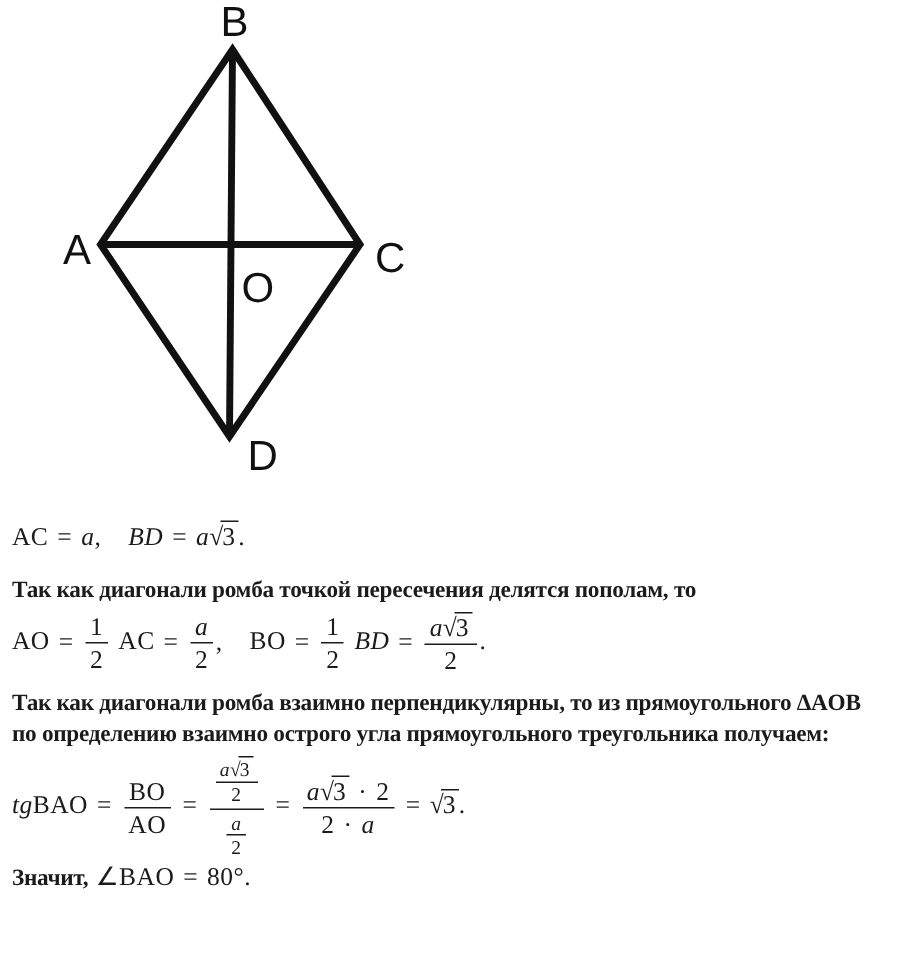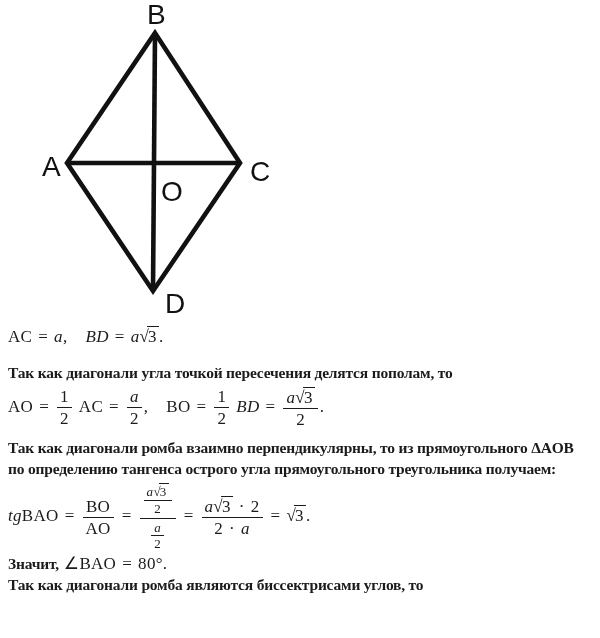--- a/index.html
+++ b/index.html
@@ -4,21 +4,21 @@
 <style>
   html, body { margin:0; padding:0; }
   body {
     width:600px; height:638px; background:#ffffff; position:relative;
     font-family:"Liberation Serif", serif; color:#1b1b1b; overflow:hidden;
   }
   .diagram { position:absolute; left:0; top:0; }
   .diagram text {
     font-family:"Liberation Sans", sans-serif; font-size:28px; fill:#111111;
   }
-  .solution { position:absolute; left:8px; top:322px; width:588px; }
+  .solution { position:absolute; left:8px; top:343px; width:588px; }
 
   .mline {
     font-size:17px; line-height:1.3; white-space:nowrap; letter-spacing:0.3px;
   }
   .rus {
     font-family:"Liberation Serif", serif; font-weight:700; font-size:15.5px;
     line-height:1.34; white-space:nowrap; letter-spacing:-0.2px;
   }
   .it { font-style:italic; }
   .eq { padding:0 6px; }
@@ -55,33 +55,32 @@
   <text x="161" y="201">O</text>
   <text x="165" y="313">D</text>
 </svg>
 
 <div class="solution">
 
   <div class="mline" id="f1">
     <span>AC</span><span class="eq">=</span><span class="it">a</span><span class="cm">,</span><span class="gap"></span><span class="it">BD</span><span class="eq">=</span><span class="it">a</span><span class="sqrt"><span class="sym">√</span><span class="rad">3</span></span><span>.</span>
   </div>
 
-  <div class="rus" id="p1">Так как диагонали угла точкой пересечения делятся пополам, то</div>
+  <div class="rus" id="p1">Так как диагонали ромба точкой пересечения делятся пополам, то</div>
 
   <div class="mline" id="f2">
     <span>AO</span><span class="eq">=</span><span class="frac"><span class="nm">1</span><span class="dn">2</span></span><span class="sp"></span><span>AC</span><span class="eq">=</span><span class="frac"><span class="nm it">a</span><span class="dn">2</span></span><span class="cm">,</span><span class="gap"></span><span>BO</span><span class="eq">=</span><span class="frac"><span class="nm">1</span><span class="dn">2</span></span><span class="sp"></span><span class="it">BD</span><span class="eq">=</span><span class="frac"><span class="nm"><span class="it">a</span><span class="sqrt"><span class="sym">√</span><span class="rad">3</span></span></span><span class="dn">2</span></span><span>.</span>
   </div>
 
   <div class="rus" id="p2a">Так как диагонали ромба взаимно перпендикулярны, то из прямоугольного ΔAOB</div>
-  <div class="rus" id="p2b">по определению тангенса острого угла прямоугольного треугольника получаем:</div>
+  <div class="rus" id="p2b">по определению взаимно острого угла прямоугольного треугольника получаем:</div>
 
   <div class="mline" id="f3">
     <span class="it">tg</span><span>BAO</span><span class="eq">=</span><span class="frac"><span class="nm">BO</span><span class="dn">AO</span></span><span class="eq">=</span><span class="frac"><span class="nm"><span class="frac inner"><span class="nm"><span class="it">a</span><span class="sqrt"><span class="sym">√</span><span class="rad">3</span></span></span><span class="dn">2</span></span></span><span class="dn"><span class="frac inner"><span class="nm it">a</span><span class="dn">2</span></span></span></span><span class="eq">=</span><span class="frac"><span class="nm"><span class="it">a</span><span class="sqrt"><span class="sym">√</span><span class="rad">3</span></span><span class="eq">·</span><span>2</span></span><span class="dn"><span>2</span><span class="eq">·</span><span class="it">a</span></span></span><span class="eq">=</span><span class="sqrt"><span class="sym">√</span><span class="rad">3</span></span><span>.</span>
   </div>
 
   <div class="mline" id="f4">
     <span class="rus">Значит,</span><span class="sp"></span><span>∠BAO</span><span class="eq">=</span><span>80°.</span>
   </div>
 
-  <div class="rus" id="p3">Так как диагонали ромба являются биссектрисами углов, то</div>
 
 
 </div>
 
 </body></html>

